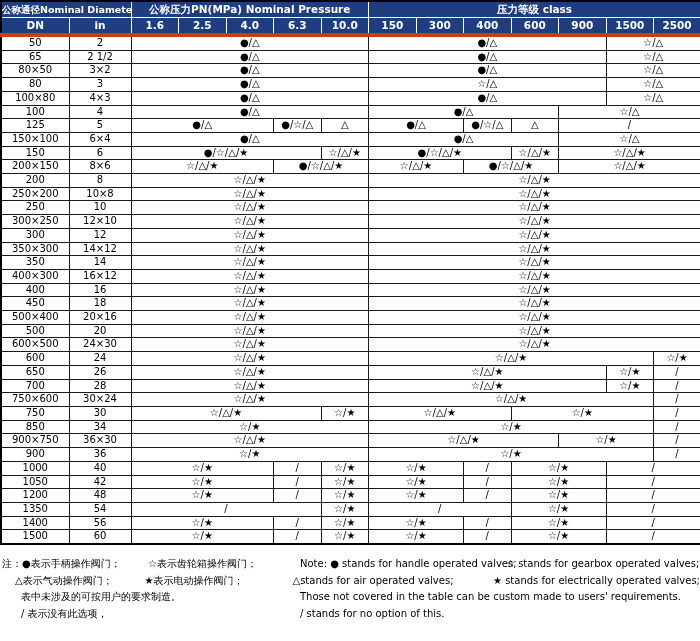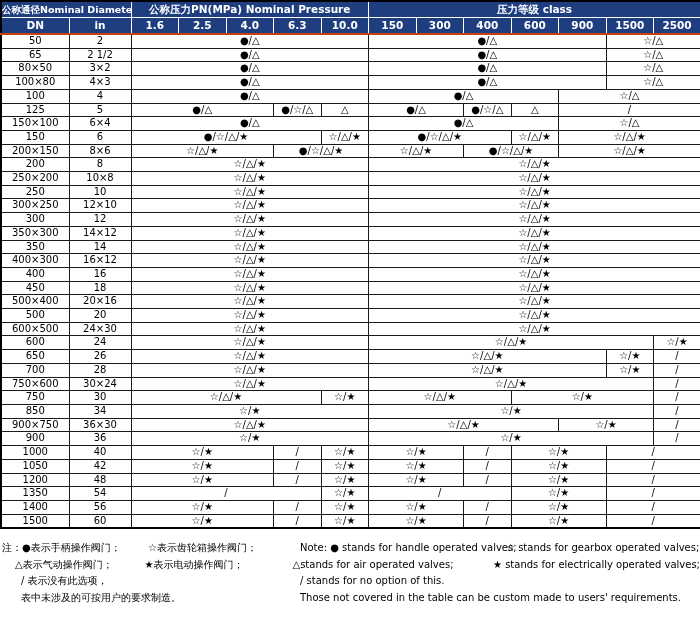--- a/index.html
+++ b/index.html
@@ -5,21 +5,21 @@
   html,body{margin:0;padding:0;background:#fff;}
   body{width:700px;height:641px;font-family:"DejaVu Sans","Liberation Sans",sans-serif;color:#000;}
   .page{width:700px;height:641px;background:#fff;}
 
   table.spec{border-collapse:collapse;table-layout:fixed;width:700px;border:2px solid #000;}
   thead th{background:var(--header-bg,#1e3e80);color:#fff;border:1px solid #fff;
            font-weight:bold;padding:0;height:15px;line-height:15px;white-space:nowrap;overflow:hidden;}
   th.group{font-size:10.5px;}
   th.group-dia{font-size:9.5px;}
   th.colhead{font-size:10.5px;}
-  thead tr:last-child th{border-bottom:2px solid #c2410c;margin-left:47px;}
+  thead tr:last-child th{border-bottom:4px solid #c2410c;margin-left:47px;}
   tbody td{border:1px solid #1a1a1a;text-align:center;vertical-align:middle;
            padding:0;height:12.7px;line-height:12.7px;font-size:10px;white-space:nowrap;overflow:hidden;}
   tbody td[data-name="dn-cell"],tbody td[data-name="in-cell"]{font-size:10px;}
 
   .notes{margin-top:11px;font-size:10px;line-height:16.5px;}
   .note-line{display:flex;white-space:nowrap;}
   .note-line .cn1{width:148px;padding-left:2px;box-sizing:border-box;}
   .note-line .cn1.indent{padding-left:15px;}
   .note-line .cn2{width:152px;}
   .note-line .cnw{width:300px;padding-left:21px;box-sizing:border-box;}
@@ -88,20 +88,27 @@
           <td colspan="2" data-name="class-cell">☆/△</td>
         </tr>
         <tr data-name="table-row">
           <td colspan="1" data-name="dn-cell">80×50</td>
           <td colspan="1" data-name="in-cell">3×2</td>
           <td colspan="5" data-name="pn-cell">●/△</td>
           <td colspan="5" data-name="class-cell">●/△</td>
           <td colspan="2" data-name="class-cell">☆/△</td>
         </tr>
         <tr data-name="table-row">
+          <td colspan="1" data-name="dn-cell">80</td>
+          <td colspan="1" data-name="in-cell">3</td>
+          <td colspan="5" data-name="pn-cell">●/△</td>
+          <td colspan="5" data-name="class-cell">☆/△</td>
+          <td colspan="2" data-name="class-cell">☆/△</td>
+        </tr>
+        <tr data-name="table-row">
           <td colspan="1" data-name="dn-cell">100×80</td>
           <td colspan="1" data-name="in-cell">4×3</td>
           <td colspan="5" data-name="pn-cell">●/△</td>
           <td colspan="5" data-name="class-cell">●/△</td>
           <td colspan="2" data-name="class-cell">☆/△</td>
         </tr>
         <tr data-name="table-row">
           <td colspan="1" data-name="dn-cell">100</td>
           <td colspan="1" data-name="in-cell">4</td>
           <td colspan="5" data-name="pn-cell">●/△</td>
@@ -356,23 +363,23 @@
       <span class="cn2" data-name="note-gearbox-cn">☆表示齿轮箱操作阀门；</span>
       <span class="en1" data-name="note-handle-en">Note: ● stands for handle operated valves;</span>
       <span class="en2" data-name="note-gearbox-en">☆ stands for gearbox operated valves;</span>
     </div>
     <div class="note-line" data-name="note-line-2">
       <span class="cn1 indent" data-name="note-air-cn">△表示气动操作阀门；</span>
       <span class="cn2" data-name="note-electric-cn">★表示电动操作阀门；</span>
       <span class="en1" data-name="note-air-en">△stands for air operated valves;</span>
       <span class="en2" data-name="note-electric-en">★ stands for electrically operated valves;</span>
     </div>
+    <div class="note-line" data-name="note-line-4">
+      <span class="cnw" data-name="note-custom-cn">表中未涉及的可按用户的要求制造。</span>
+      <span class="enw" data-name="note-custom-en">Those not covered in the table can be custom made to users' requirements.</span>
+    </div>
     <div class="note-line" data-name="note-line-3">
       <span class="cnw" data-name="note-nooption-cn">/ 表示没有此选项，</span>
       <span class="enw" data-name="note-nooption-en">/ stands for no option of this.</span>
     </div>
-    <div class="note-line" data-name="note-line-4">
-      <span class="cnw" data-name="note-custom-cn">表中未涉及的可按用户的要求制造。</span>
-      <span class="enw" data-name="note-custom-en">Those not covered in the table can be custom made to users' requirements.</span>
-    </div>
   </div>
 
 </div>
 
 </body></html>

